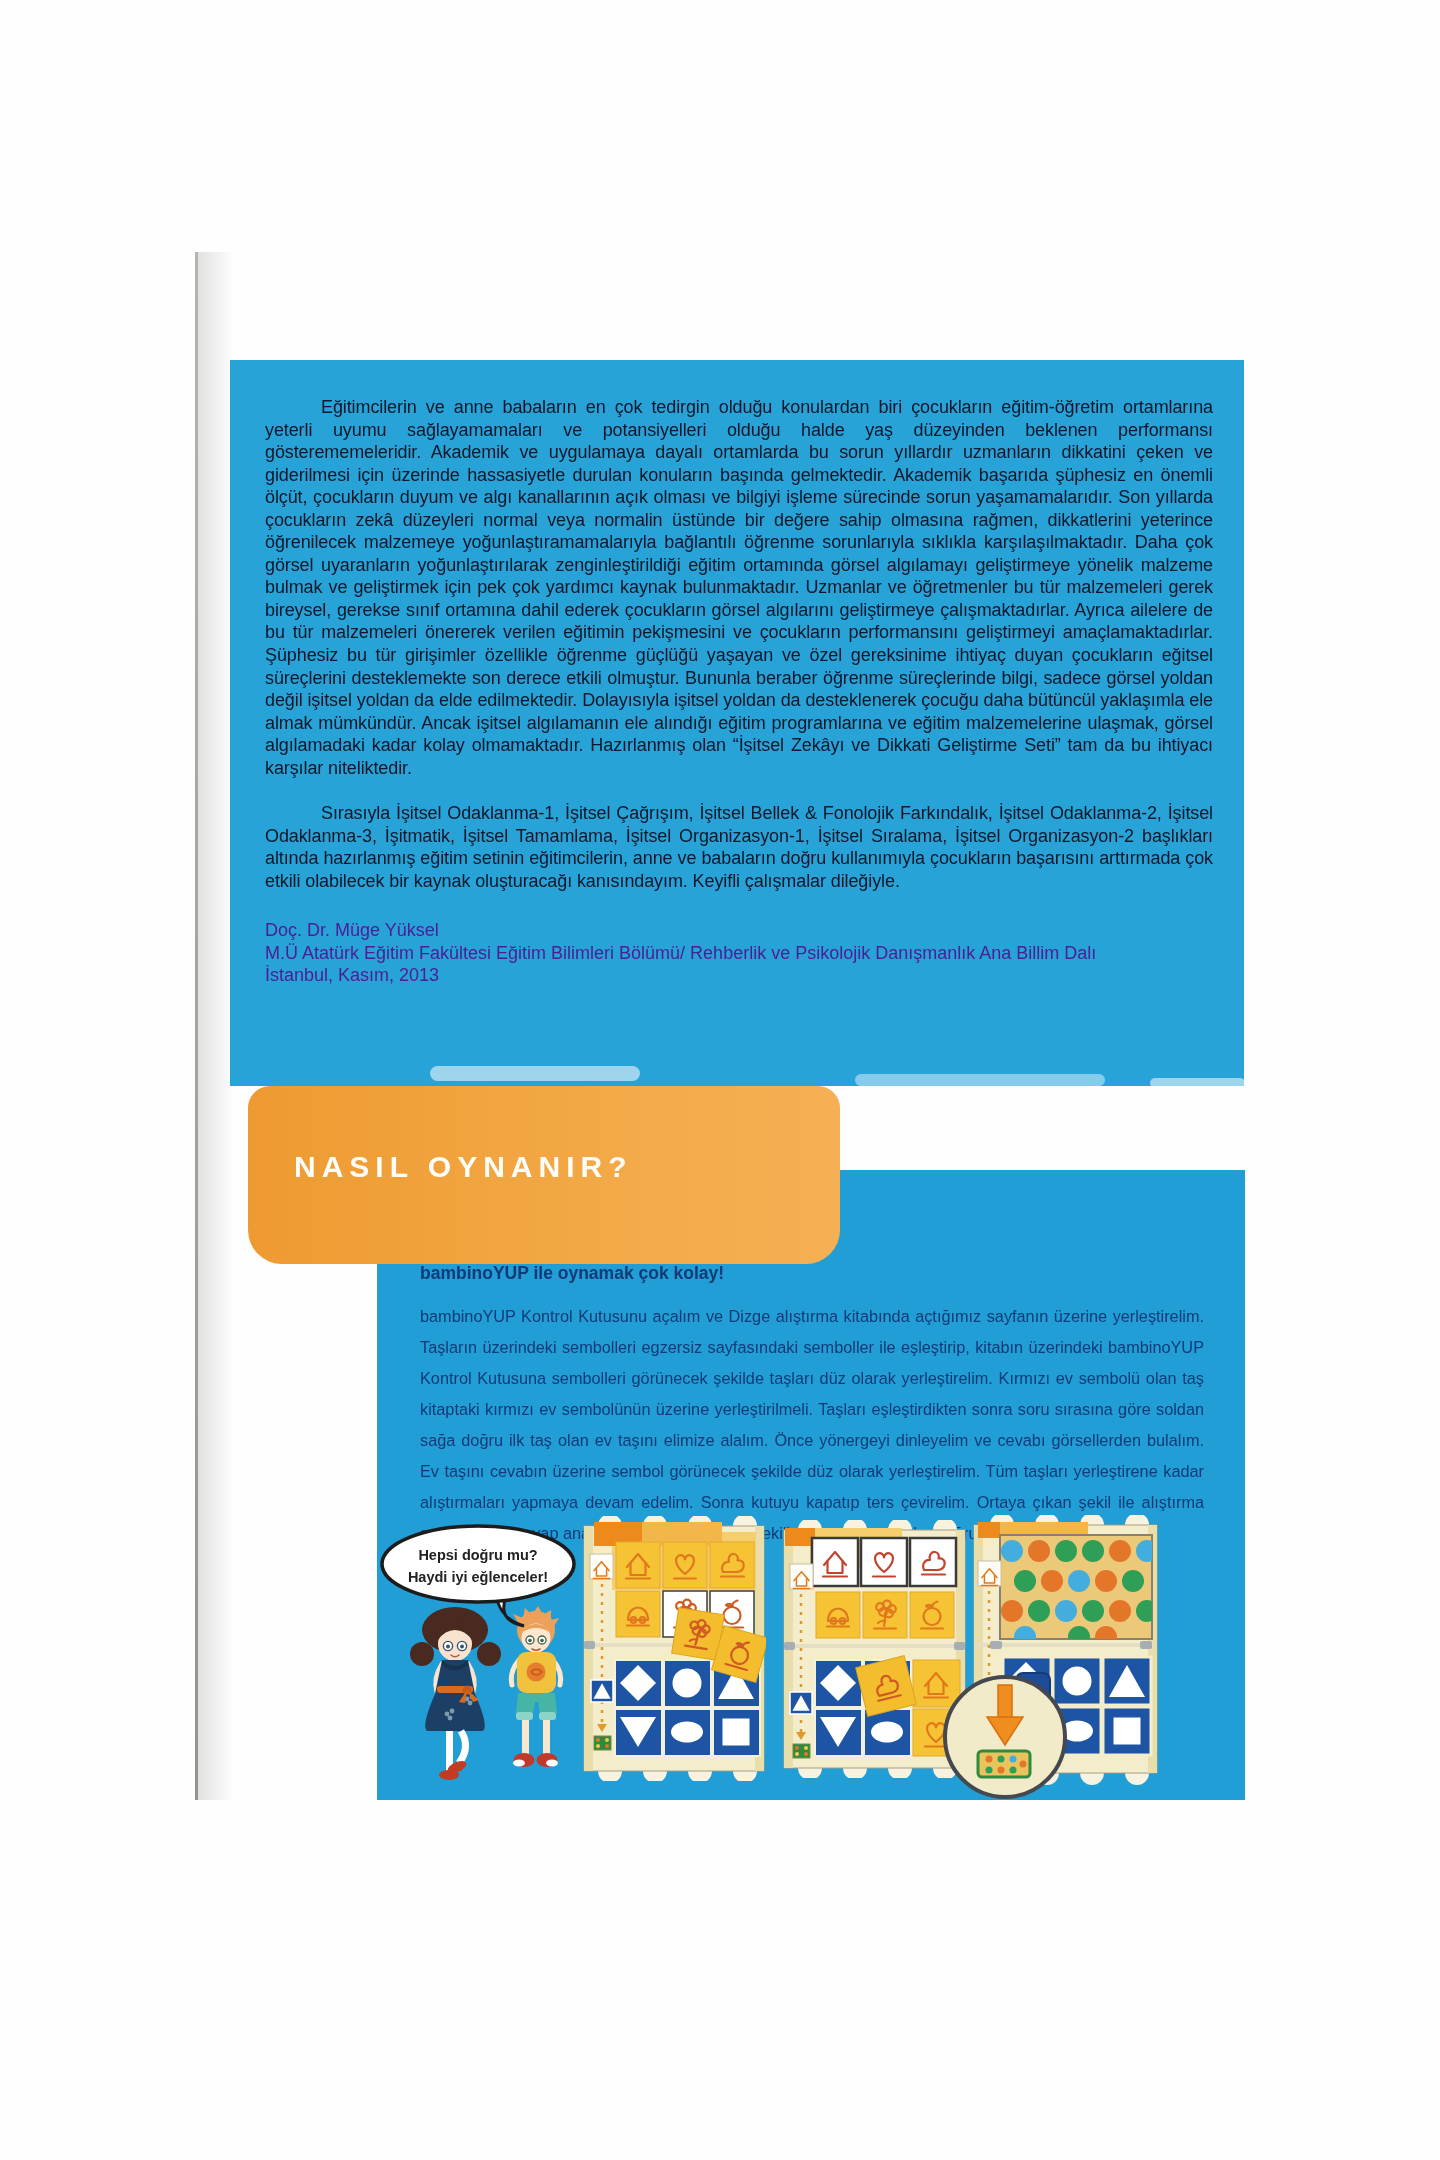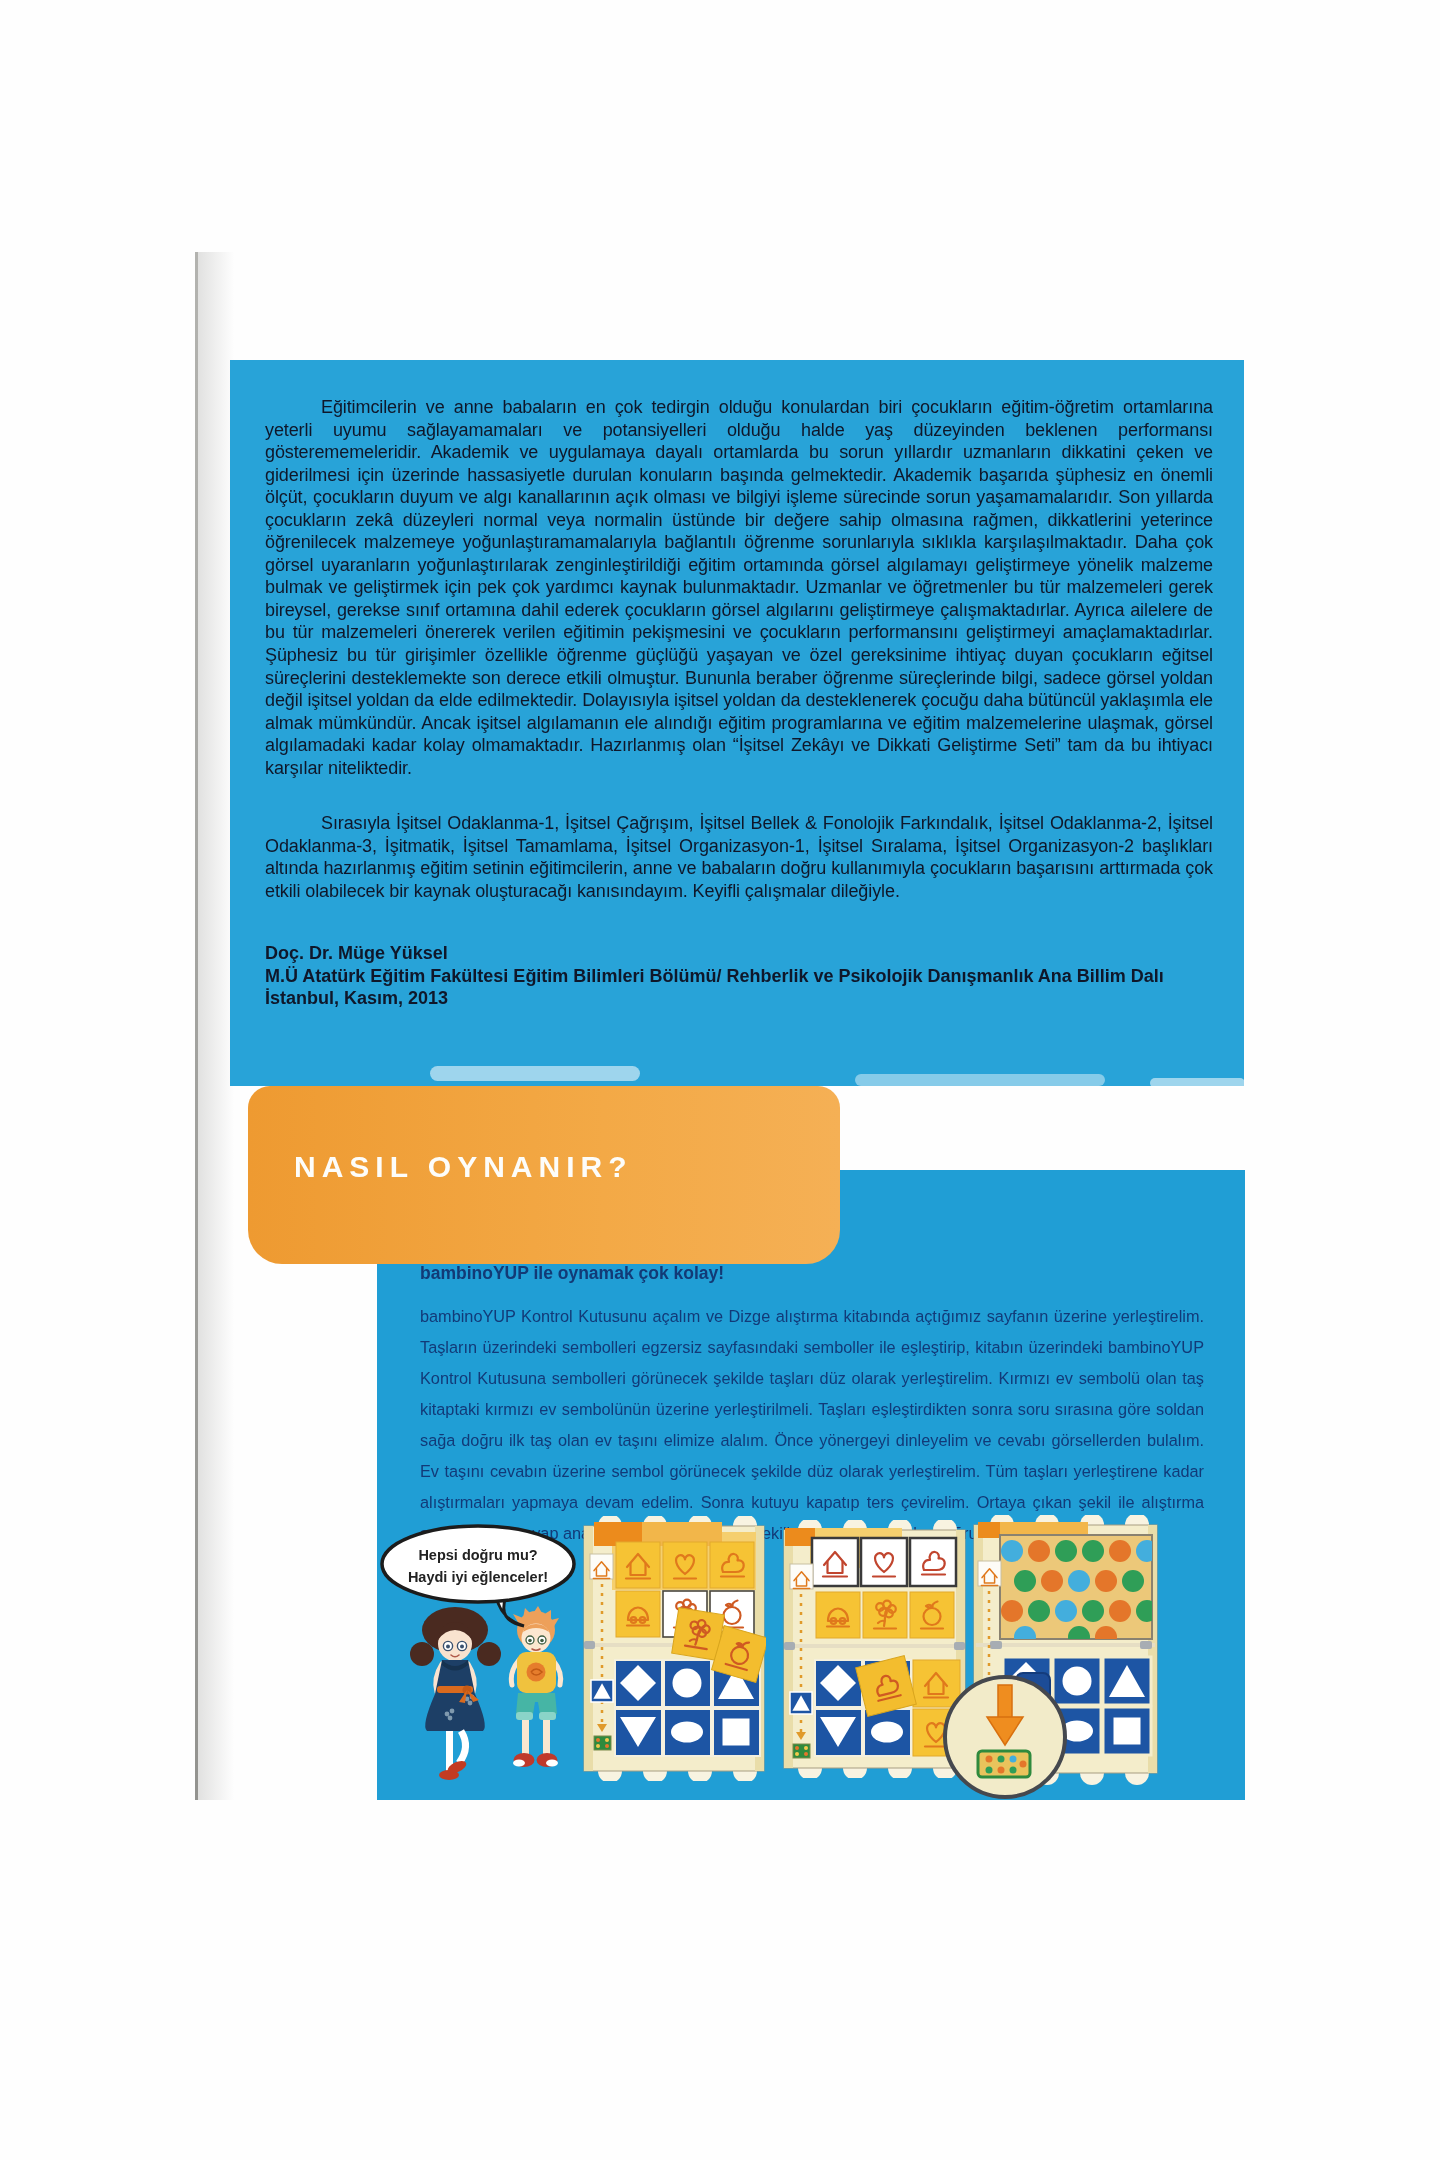--- a/index.html
+++ b/index.html
@@ -10,22 +10,22 @@
   .page-edge-line{position:absolute;left:195px;top:252px;width:3px;height:1548px;
                   background:linear-gradient(#9a9a95,#6f6f6a);opacity:.75;}
   .page-edge-shade{position:absolute;left:198px;top:252px;width:36px;height:1548px;
                    background:linear-gradient(90deg,rgba(110,110,105,.20),rgba(255,255,255,0));}
 
   
   .blue-top{position:absolute;left:230px;top:360px;width:1014px;height:726px;
             background:#28a3d8;box-sizing:border-box;padding:36px 31px 0 35px;z-index:1;}
   .blue-top p{margin:0;color:#0f172a;font-size:18px;line-height:22.55px;
               text-align:justify;text-indent:56px;letter-spacing:-0.1px;}
-  .blue-top p.p2{margin-top:33px;}
-  .signature{margin-top:40px;color:#0f172a;font-size:18px;line-height:22.5px;font-weight:bold;}
+  .blue-top p.p2{margin-top:23px;}
+  .signature{margin-top:27px;color:#4c1d95;font-size:18px;line-height:22.5px;}
   .signature span{display:block;}
 
   
   .glare{position:absolute;background:rgba(255,255,255,.55);border-radius:8px;z-index:2;}
 
   
   .orange-tab{position:absolute;left:248px;top:1086px;width:592px;height:178px;
               background:linear-gradient(90deg,#ee9a31,#f3a946 60%,#f5b055);
               border-radius:22px 22px 34px 34px;z-index:4;}
   .orange-tab h1{position:absolute;left:46px;top:64px;margin:0;color:#fdfdfa;

